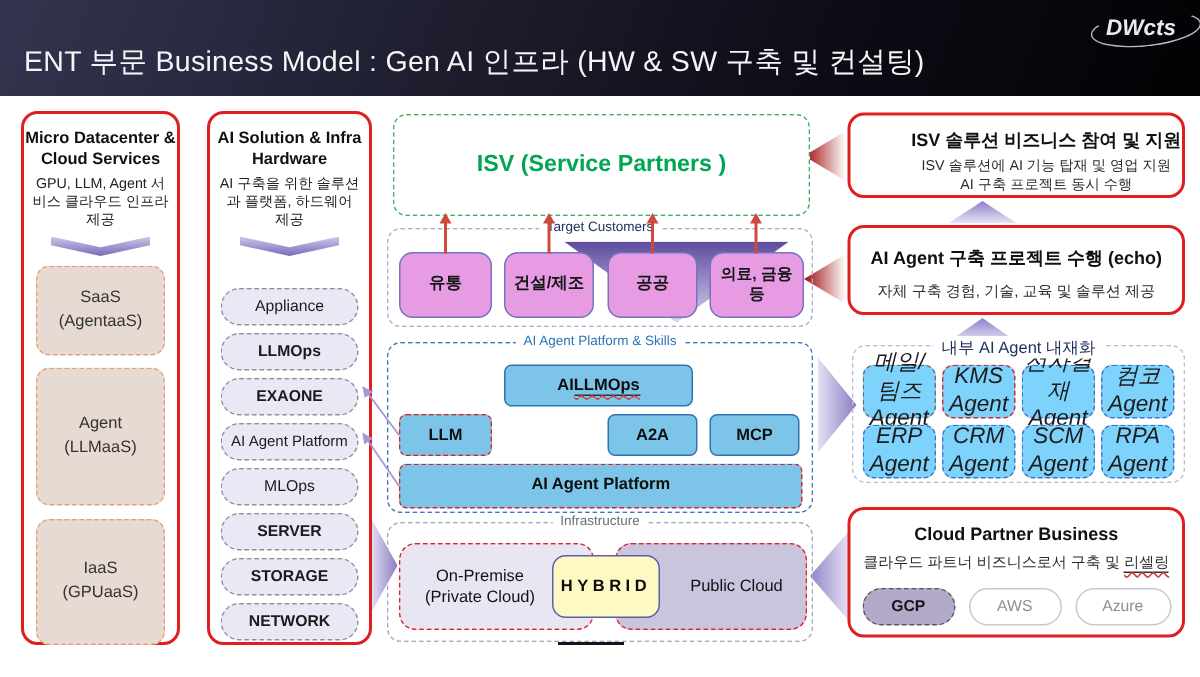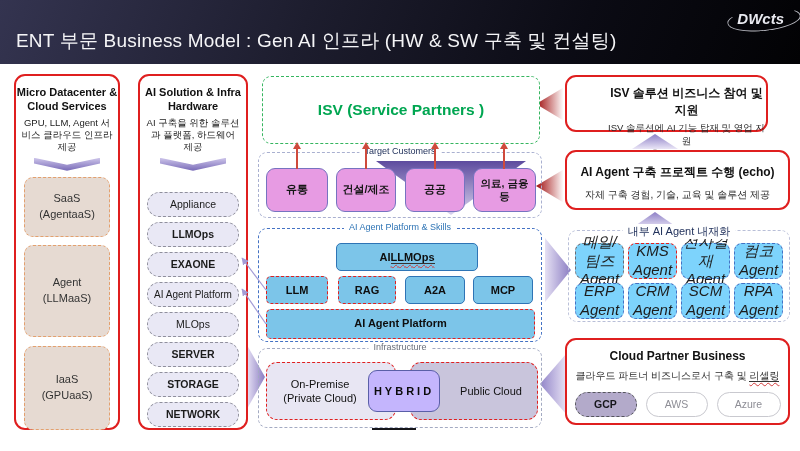--- a/index.html
+++ b/index.html
@@ -52,21 +52,21 @@
   
   .isv{border:1.6px dashed #35b55f;border-radius:9px;color:#00a651;font-size:15.5px;font-weight:bold;background:#fff;}
   .pinkbox{background:#e79be3;border:1.5px solid #7673c0;border-radius:9px;
            font-size:11px;font-weight:bold;color:#161616;z-index:3;line-height:1.2;}
   .bluebox{background:#7cc5e9;border:1px solid #2e74b5;border-radius:5px;
            font-size:11px;font-weight:bold;color:#0e0e0e;z-index:3;}
   .reddash{border:1.5px dashed #e02020;}
   .u{border-bottom:1.5px solid #333;text-decoration:underline wavy #d23b3b 1px;text-underline-offset:3px;}
   .onprem{background:#e8e6f3;border:1.5px dashed #e02020;border-radius:11px;font-size:11px;line-height:1.3;z-index:2;}
   .pubcloud{background:#c9c5dc;border:1.5px dashed #e02020;border-radius:11px;font-size:11px;z-index:2;}
-  .hybrid{background:#c4b5fd;border:1.5px solid #5a5fa8;border-radius:9px;
+  .hybrid{background:#fef9c3;border:1.5px solid #5a5fa8;border-radius:9px;
           font-size:11px;font-weight:bold;letter-spacing:3px;color:#0b0b0b;z-index:4;}
 
   
   .rt-title{font-size:12px;font-weight:bold;text-align:center;}
   .rt-sub{font-size:9.5px;text-align:center;color:#2b2b2b;line-height:1.35;margin-top:3px;}
   .agt{background:#7dd3fc;border-radius:8px;font-size:15px;line-height:1.25;color:#1c1c1c;box-sizing:border-box;font-style:italic;}
   .agt.bg{border:1.3px dashed #6b6b72;}
   .agt.br{border:1.3px dashed #e02020;}
   .agt.bb{border:1.3px dashed #4472c4;}
   .cpill{height:25px;border-radius:13px;font-size:10.5px;box-sizing:border-box;}
@@ -137,46 +137,45 @@
     <div class="grp-label" style="color:#22325c;">Target Customers</div>
   </div>
   <div class="abs pinkbox cc" style="left:266px;top:168px;width:62px;height:44px;">유통</div>
   <div class="abs pinkbox cc" style="left:336px;top:168px;width:60px;height:44px;">건설/제조</div>
   <div class="abs pinkbox cc" style="left:405px;top:168px;width:60px;height:44px;">공공</div>
   <div class="abs pinkbox cc" style="left:473px;top:168px;width:63px;height:44px;font-size:10.5px;">의료, 금융 등</div>
 
   <div class="grp" style="left:258px;top:228px;width:284px;height:114px;border-color:#4472c4;">
     <div class="grp-label" style="color:#2e74b5;">AI Agent Platform &amp; Skills</div>
   </div>
-  <div class="abs bluebox cc" style="left:336px;top:243px;width:142px;height:28px;">
+  <div class="abs bluebox cc" style="left:336px;top:243px;width:126px;height:28px;">
     <span>AI </span>
       <span class="u">LLMOps</span>
   </div>
   <div class="abs bluebox reddash cc" style="left:266px;top:276px;width:62px;height:28px;">LLM</div>
-  <div class="abs bluebox reddash cc" style="left:338px;top:276px;width:58px;height:28px;">RAG</div>
   <div class="abs bluebox cc" style="left:405px;top:276px;width:60px;height:28px;">A2A</div>
   <div class="abs bluebox cc" style="left:473px;top:276px;width:60px;height:28px;">MCP</div>
   <div class="abs bluebox reddash cc col" style="left:266px;top:309px;width:269px;height:30px;line-height:1.25;">
     <span>AI Agent Platform</span>
   </div>
 
   <div class="grp" style="left:258px;top:348px;width:284px;height:80px;border-color:#a3aac2;">
     <div class="grp-label" style="color:#6a6f7a;">Infrastructure</div>
   </div>
   <div class="abs onprem cc col" style="left:266px;top:362px;width:130px;height:58px;padding-right:22px;">
     <span>On-Premise</span>
     <span>(Private Cloud)</span>
   </div>
   <div class="abs pubcloud cc" style="left:410px;top:362px;width:128px;height:58px;padding-left:34px;">
     <span>Public Cloud</span>
   </div>
   <div class="abs hybrid cc" style="left:368px;top:370px;width:72px;height:42px;">HYBRID</div>
   <div class="abs" style="left:372px;top:428px;width:44px;height:2px;background:#15151a;"></div>
 
-  <div class="rbox" style="left:565px;top:75px;width:203px;height:57px;padding-top:8px;padding-left:40px;">
+  <div class="rbox" style="left:565px;top:75px;width:225px;height:57px;padding-top:8px;padding-left:40px;">
     <div class="rt-title">ISV 솔루션 비즈니스 참여 및 지원</div>
     <div class="rt-sub">ISV 솔루션에 AI 기능 탑재 및 영업 지원</div>
     <div class="rt-sub" style="margin-top:0;">AI 구축 프로젝트 동시 수행</div>
   </div>
 
   <div class="rbox" style="left:565px;top:150px;width:225px;height:60px;padding-top:12px;">
     <div class="rt-title">AI Agent 구축 프로젝트 수행 (echo)</div>
     <div class="rt-sub" style="margin-top:7px;font-size:10px;">자체 구축 경험, 기술, 교육 및 솔루션 제공</div>
   </div>
 

